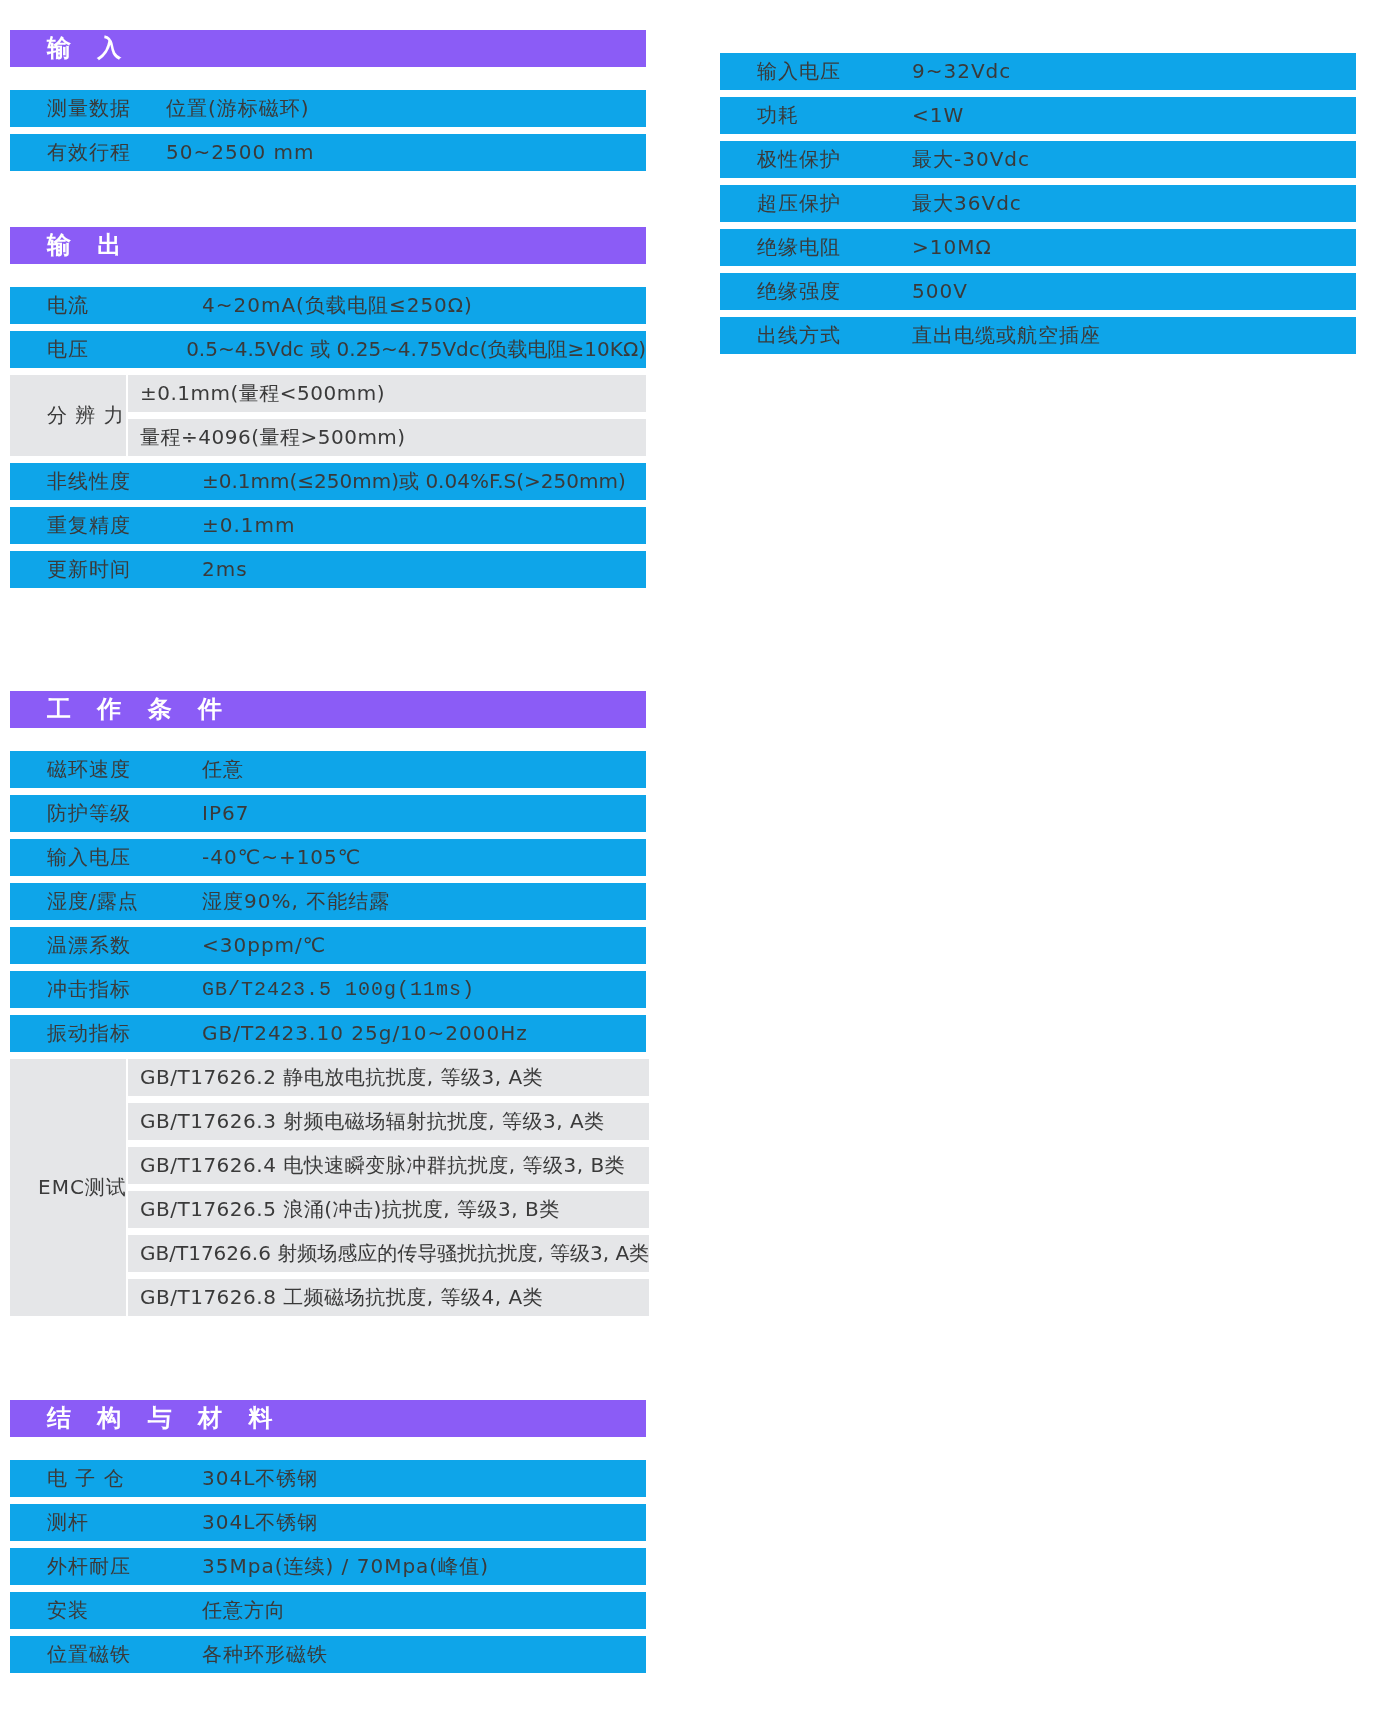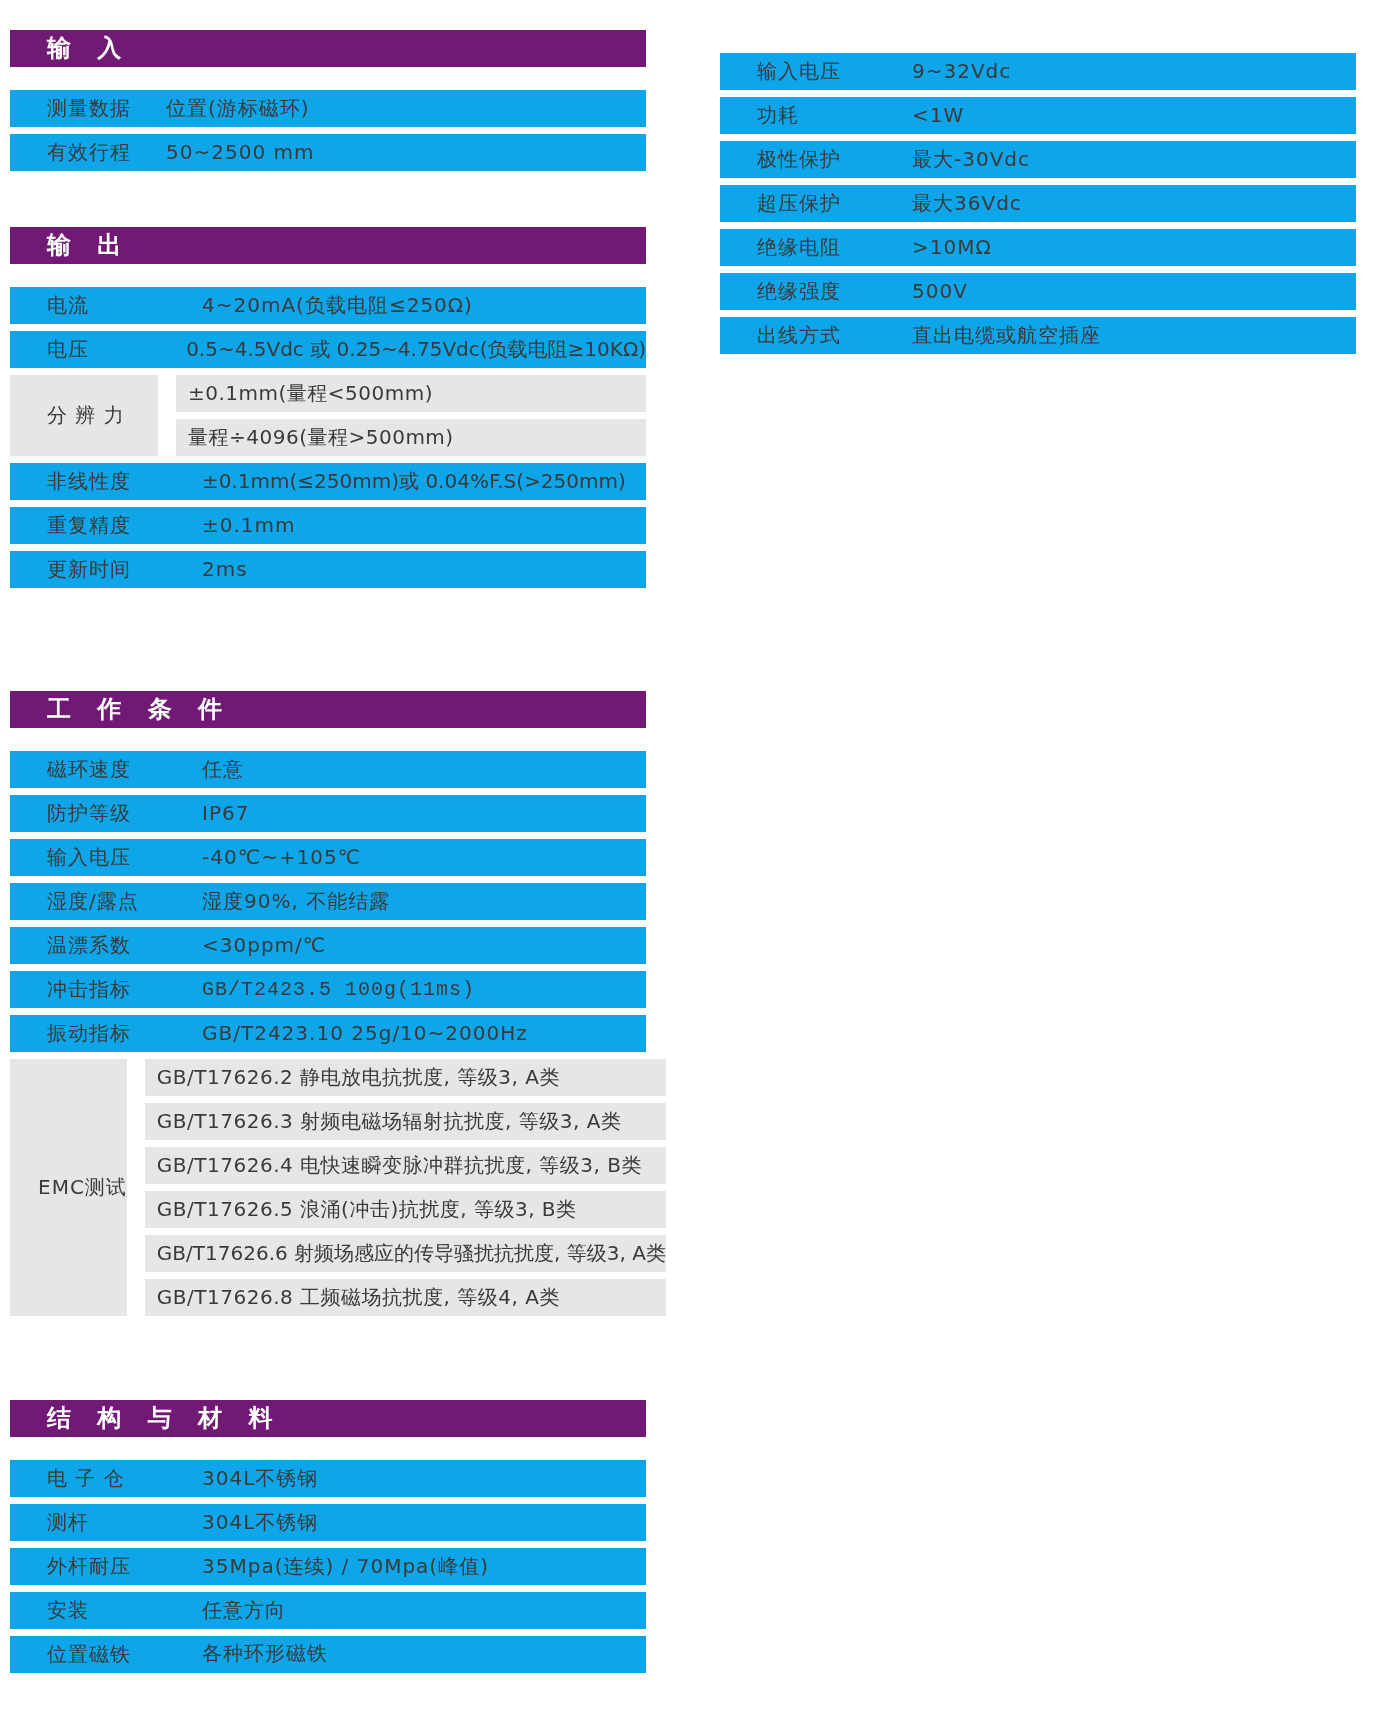--- a/index.html
+++ b/index.html
@@ -6,40 +6,40 @@
   body {
     width: 1380px; height: 1716px; position: relative; overflow: hidden;
     font-family: "DejaVu Sans", "Liberation Sans", sans-serif;
     color: #3a3a3a;
   }
   .col { position: absolute; width: 636px; }
   .col.left { left: 10px; }
   .col.right { left: 720px; }
   .section { position: absolute; left: 0; width: 636px; }
   .sec-header {
-    height: 37px; background: #701a75; color: #ffffff;
+    height: 37px; background: #8b5cf6; color: #ffffff;
     font-size: 24px; line-height: 37px; padding-left: 37px;
     letter-spacing: 9px; font-weight: bold; box-sizing: border-box;
   }
   .rows { margin-top: 23px; }
   .row {
     display: flex; height: 37px; margin-bottom: 7px;
     background: #0ea5e9; font-size: 20px; line-height: 37px;
   }
   .row .label {
     width: 118px; padding-left: 37px; box-sizing: content-box;
     white-space: nowrap; letter-spacing: 1px;
   }
   .row .label.spread { display: flex; justify-content: flex-start; padding-right: 0; }
   .row .value { padding-left: 1px; white-space: nowrap; letter-spacing: 1px; }
   .group { display: flex; margin-bottom: 7px; }
   .group .g-label {
-    width: 148px; background: #e5e6e8; font-size: 20px;
+    width: 116px; background: #e5e6e8; font-size: 20px;
     display: flex; align-items: center; padding-left: 37px; box-sizing: border-box;
-    letter-spacing: 1px; white-space: nowrap; margin-right: 18px;
+    letter-spacing: 1px; white-space: nowrap; margin-right: 2px;
   }
   .group .g-values { flex: 1; }
   .group .g-row {
     height: 37px; background: #e5e6e8; font-size: 20px; line-height: 37px;
     padding-left: 12px; margin-bottom: 7px; white-space: nowrap; letter-spacing: 0.5px;
   }
   .group .g-row:last-child { margin-bottom: 0; }
 </style>
 </head>
 <body>
@@ -173,21 +173,21 @@
           <span>安</span>
           <span>装</span>
         </span>
         <span class="value" style="padding-left:37px;">任意方向</span>
       </div>
       <div class="row">
         <span class="label spread">
           <span>位置磁铁</span>
           <span></span>
         </span>
-        <span class="value" style="padding-left:37px;font-family:Liberation Mono, monospace;">各种环形磁铁</span>
+        <span class="value" style="padding-left:37px;">各种环形磁铁</span>
       </div>
     </div>
   </div>
 </div>
 
 <div class="col right">
   <div class="section" style="top:30px;">
     <div class="rows">
       <div class="row">
         <span class="label spread">

